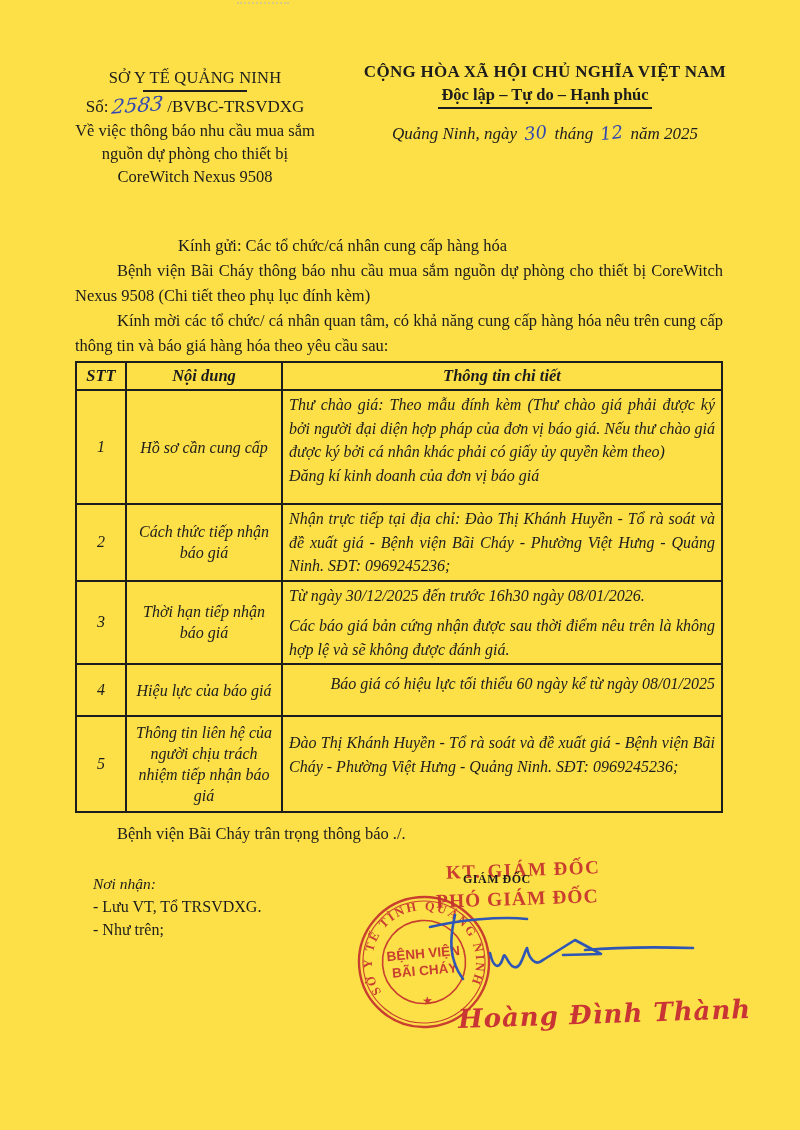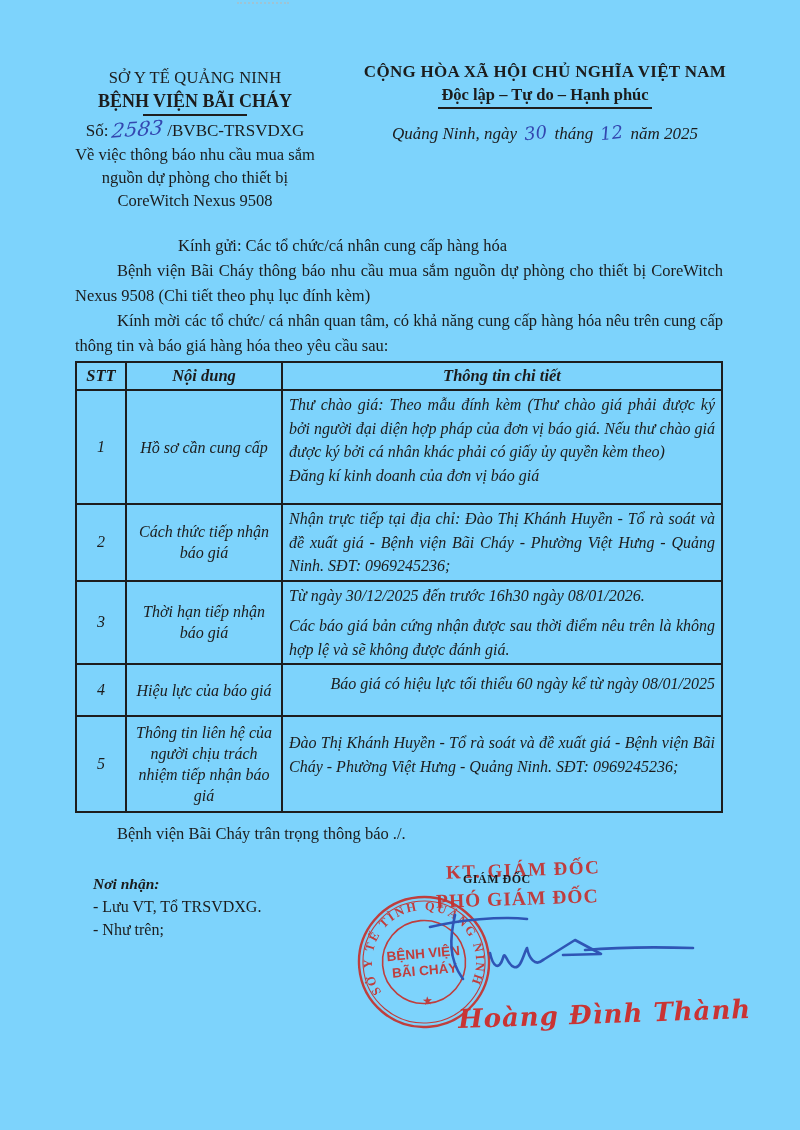--- a/index.html
+++ b/index.html
@@ -1,17 +1,17 @@
 <!DOCTYPE html>
 <html><head>
 <meta charset="utf-8">
 <style>
   html,body{margin:0;padding:0;}
   .page{
-    position:relative;width:800px;height:1130px;background:#7dd3fc;
+    position:relative;width:800px;height:1130px;background:#fde047;
     font-family:"Liberation Serif",serif;color:#1c1c1c;overflow:hidden;
   }
   
   .hl{position:absolute;left:50px;top:66px;width:290px;text-align:center;line-height:23px;}
   .hl .dept{font-size:16.5px;letter-spacing:.2px;}
   .hl .hosp{font-size:18px;font-weight:bold;margin-top:1px;}
   .hl .rule{width:104px;border-bottom:2px solid #1e1e1e;margin:1px auto 2px auto;}
   .hl .numline{font-size:17px;white-space:nowrap;}
   .hw{color:#3347b0;font-style:italic;font-family:"DejaVu Serif",serif;}
   .hl .numline .hw{font-size:20px;display:inline-block;transform:skewX(-10deg) rotate(-4deg);padding:0 4px;}
@@ -32,40 +32,39 @@
   table.notice th{font-size:16.5px;font-weight:bold;text-align:center;padding:3px 2px;}
   td.stt{text-align:center;vertical-align:middle;width:44px;}
   td.lbl{text-align:center;vertical-align:middle;width:150px;line-height:21px;padding:2px 8px;margin-top:35px;}
   td.det{vertical-align:top;text-align:justify;line-height:23.5px;padding:3px 9px;border-radius:17px;}
   td.det p{margin:0;}
   td.det p + p{margin-top:7px;}
   tr.r4 td.det{padding-top:7px;text-align:right;}
   
   .closing{position:absolute;left:75px;top:824px;width:648px;font-size:16.5px;text-indent:42px;}
   .recips{position:absolute;left:93px;top:872px;font-size:16px;line-height:23px;}
-  .recips .rt{font-weight:bold;font-style:italic;font-size:15.5px;}
+  .recips .rt{font-weight:normal;font-style:italic;font-size:15.5px;}
   
   .redstamp1{position:absolute;left:446px;top:859px;color:#c5312e;font-weight:bold;font-size:19px;letter-spacing:1.5px;transform:rotate(-2deg);z-index:2;opacity:.92;}
   .printedtitle{position:absolute;left:463px;top:872px;color:#1a1a1a;font-weight:bold;font-size:12px;letter-spacing:.5px;z-index:3;}
   .redstamp2{position:absolute;left:436px;top:888px;color:#c5312e;font-weight:bold;font-size:19.5px;letter-spacing:1px;transform:rotate(-2deg);z-index:2;opacity:.92;}
   .seal{position:absolute;left:353px;top:891px;width:142px;height:142px;transform:rotate(-5deg);z-index:1;opacity:.93;}
   .inksig{position:absolute;left:415px;top:895px;width:300px;height:110px;z-index:4;}
   .signer{position:absolute;left:458px;top:999px;color:#c93434;font-weight:bold;font-style:italic;font-size:26px;letter-spacing:1px;font-family:"DejaVu Serif",serif;transform:rotate(-2deg);z-index:4;}
   .artifact{position:absolute;left:237px;top:2px;width:52px;border-top:2px dotted #b9b9b4;opacity:.55;}
 </style>
 </head>
 <body>
 
 <div class="page">
 
   <div class="artifact"></div>
 
   <div class="hl">
     <div class="dept">SỞ Y TẾ QUẢNG NINH</div>
-    <div class="hosp">BỆNH VIỆN BÃI CHÁY</div>
     <div class="rule"></div>
     <div class="numline"><span>Số:</span><span class="hw">2583</span><span>/BVBC-TRSVDXG</span></div>
     <div class="subject">Về việc thông báo nhu cầu mua sắm nguồn dự phòng cho thiết bị CoreWitch Nexus 9508</div>
   </div>
 
   <div class="hr">
     <div class="nat">CỘNG HÒA XÃ HỘI CHỦ NGHĨA VIỆT NAM</div>
     <div><span class="motto">Độc lập – Tự do – Hạnh phúc</span></div>
     <div class="dateline">
       <span>Quảng Ninh, ngày</span>

